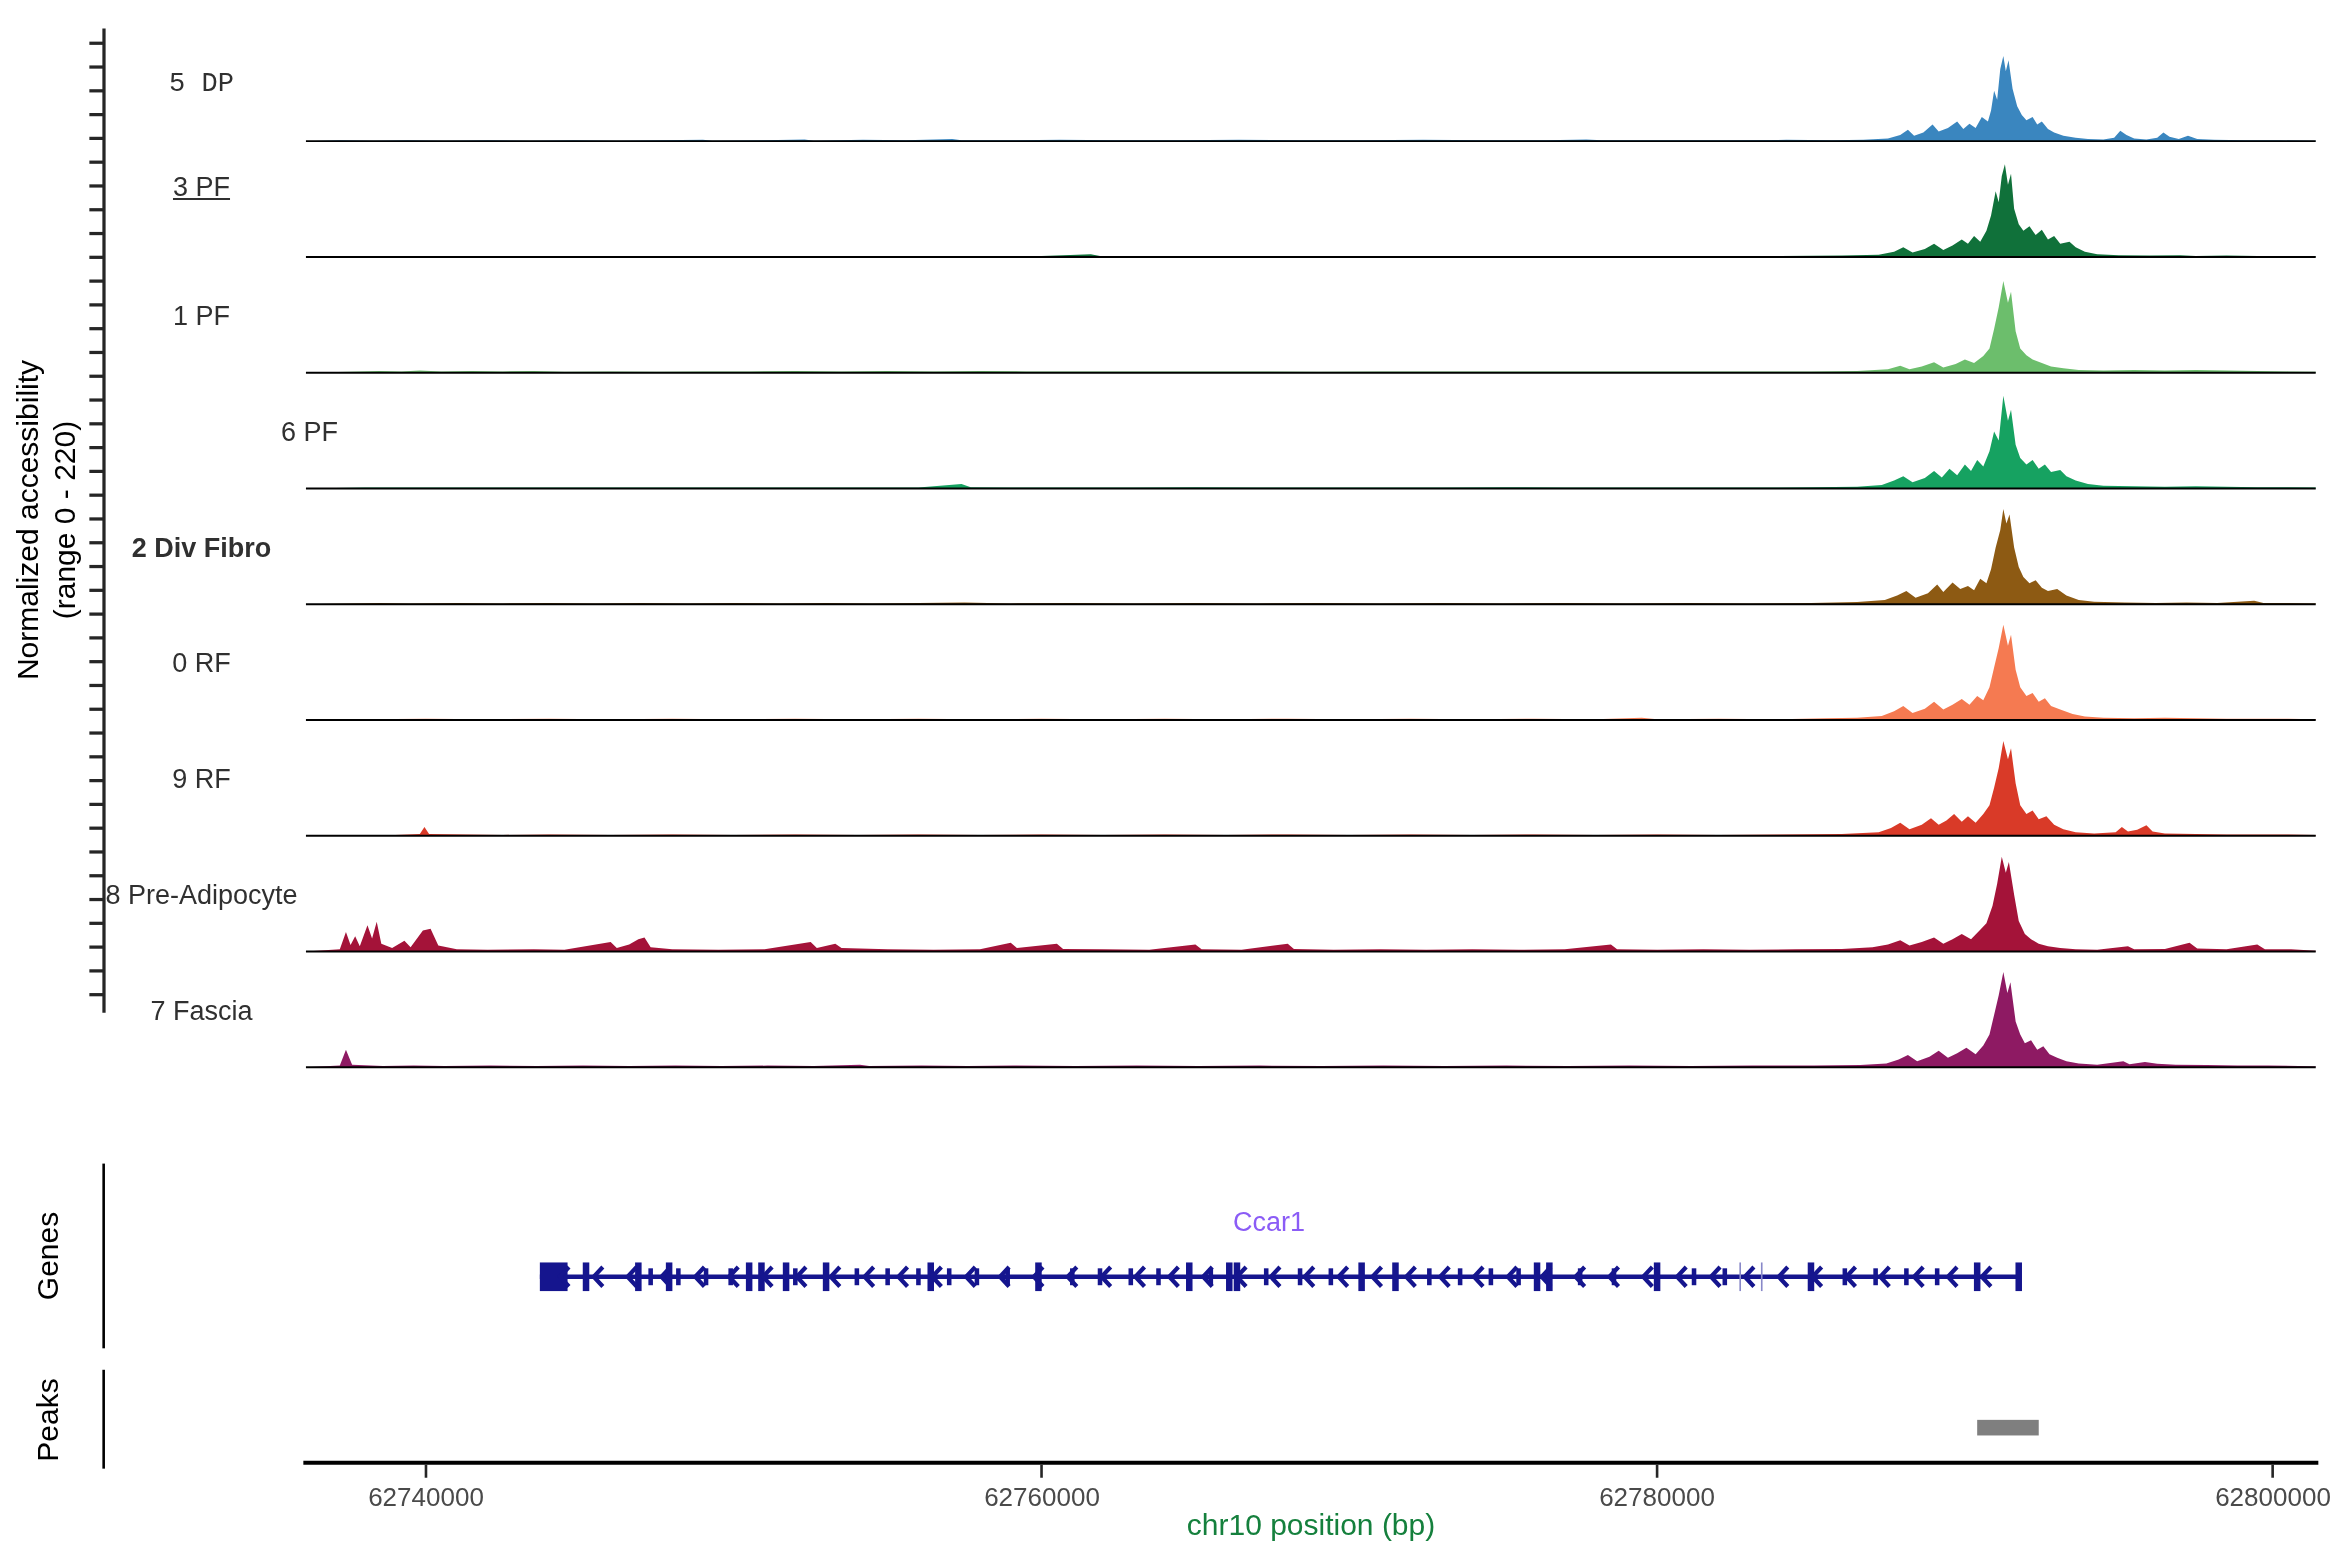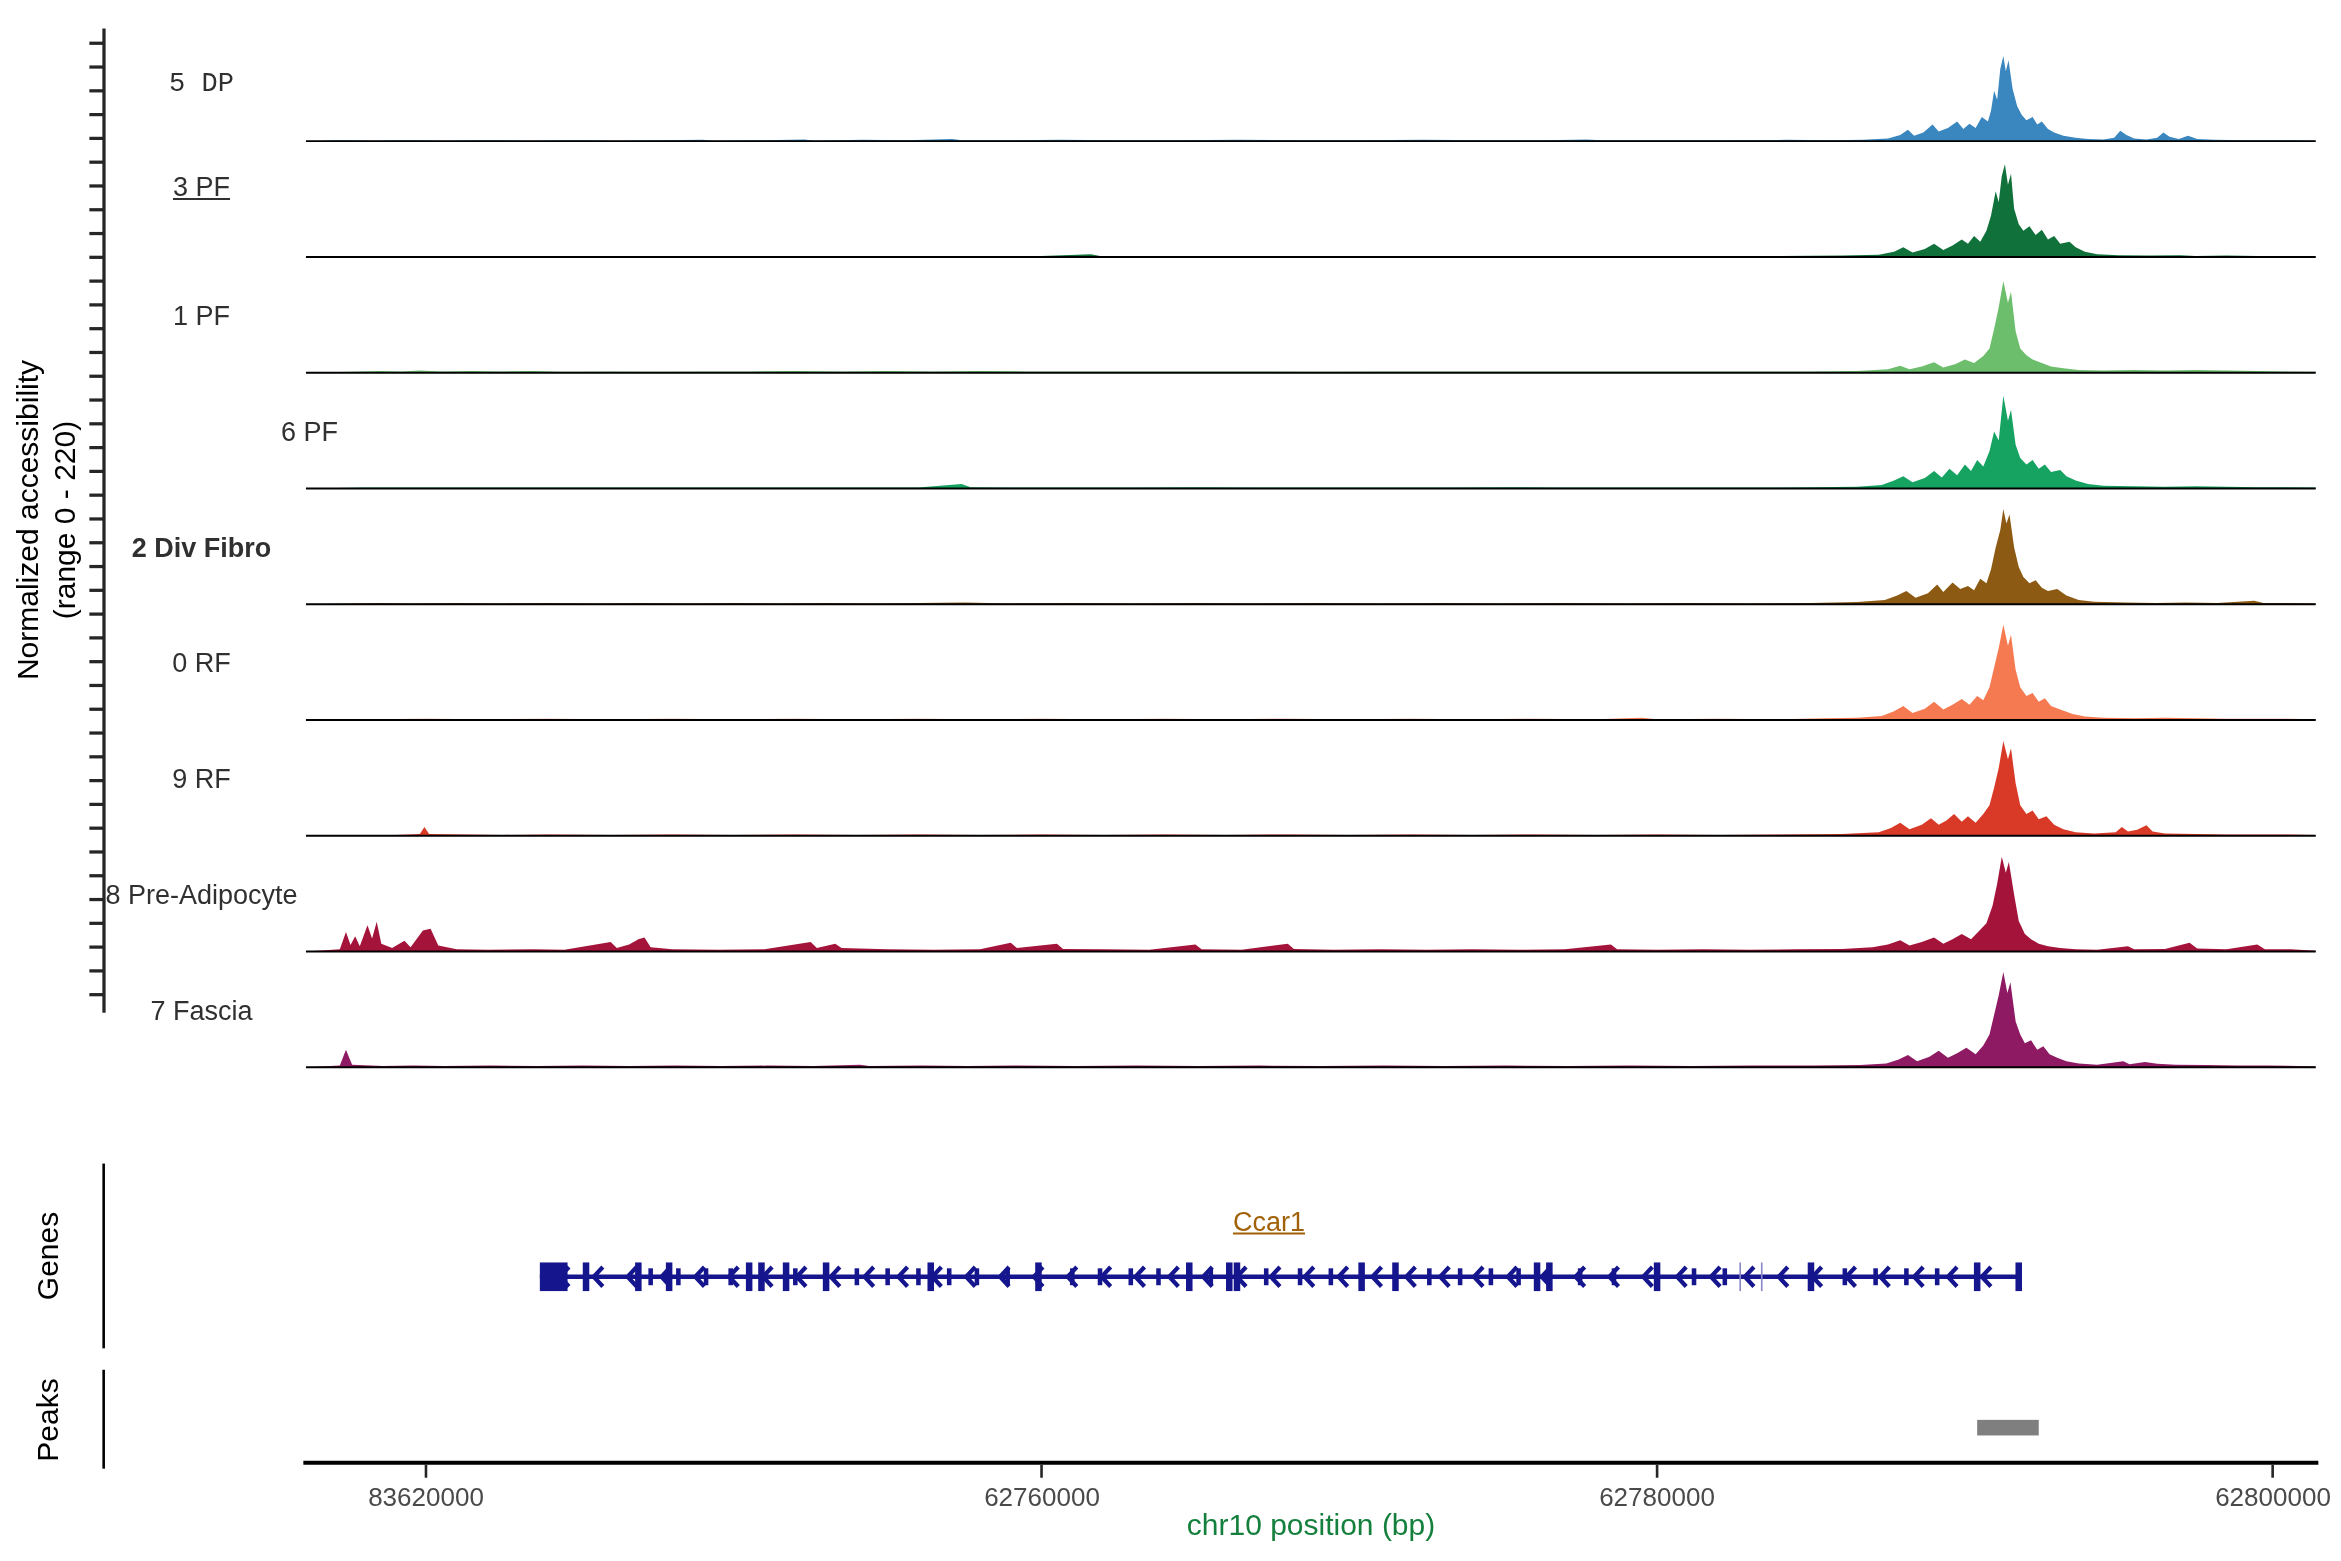--- a/index.html
+++ b/index.html
@@ -7,21 +7,21 @@
           font-family:"Liberation Sans", sans-serif;}
   svg{position:absolute;left:0;top:0;}
   .ylab{position:absolute;left:46px;top:520px;transform:translate(-50%,-50%) rotate(-90deg);
         width:max-content;text-align:center;font-size:30px;line-height:37px;color:#000;}
   .section-label{position:absolute;transform:translate(-50%,-50%) rotate(-90deg);
         width:max-content;font-size:30px;color:#000;}
   .genes-label{left:48px;top:1256px;}
   .peaks-label{left:48px;top:1420px;}
   .track-label{position:absolute;left:65px;width:273px;text-align:center;font-size:27px;
         color:#303030;height:33px;line-height:33px;}
-  .gene-name{position:absolute;transform:translate(-50%,-50%);font-size:27px;color:#a16207;text-decoration:underline;}
+  .gene-name{position:absolute;transform:translate(-50%,-50%);font-size:27px;color:#8b5cf6;}
   .x-tick-label{position:absolute;transform:translateX(-50%);font-size:26px;color:#4a4a4a;}
   .xtitle{position:absolute;left:1311px;top:1508px;transform:translateX(-50%);
         font-size:30px;color:#15803d;}
 </style>
 </head>
 <body>
 
 <div class="figure">
   <svg id="plot-svg" width="2342" height="1561" viewBox="0 0 3600 2400">
       <line x1="159.5" y1="44" x2="159.5" y2="1557" stroke="#262626" stroke-width="5"></line>
@@ -208,20 +208,20 @@
       <div class="track-label" style="top: 879px;">8 Pre-Adipocyte</div>
       <div class="track-label" style="top: 995px;">7 Fascia</div>
     </div>
 
   <div class="section-label genes-label">Genes</div>
   <div class="section-label peaks-label">Peaks</div>
 
   <div class="gene-name" id="gene-name" style="left: 1269px; top: 1222px;">Ccar1</div>
 
   <div id="x-tick-labels">
-      <div class="x-tick-label" style="left: 426px; top: 1482px;">83620000</div>
+      <div class="x-tick-label" style="left: 426px; top: 1482px;">62740000</div>
       <div class="x-tick-label" style="left: 1042px; top: 1482px; text-align: center;">62760000</div>
       <div class="x-tick-label" style="left: 1657px; top: 1482px;">62780000</div>
       <div class="x-tick-label" style="left: 2273px; top: 1482px;">62800000</div>
     </div>
   <div class="xtitle">chr10 position (bp)</div>
 </div>
 
 
 </body></html>

